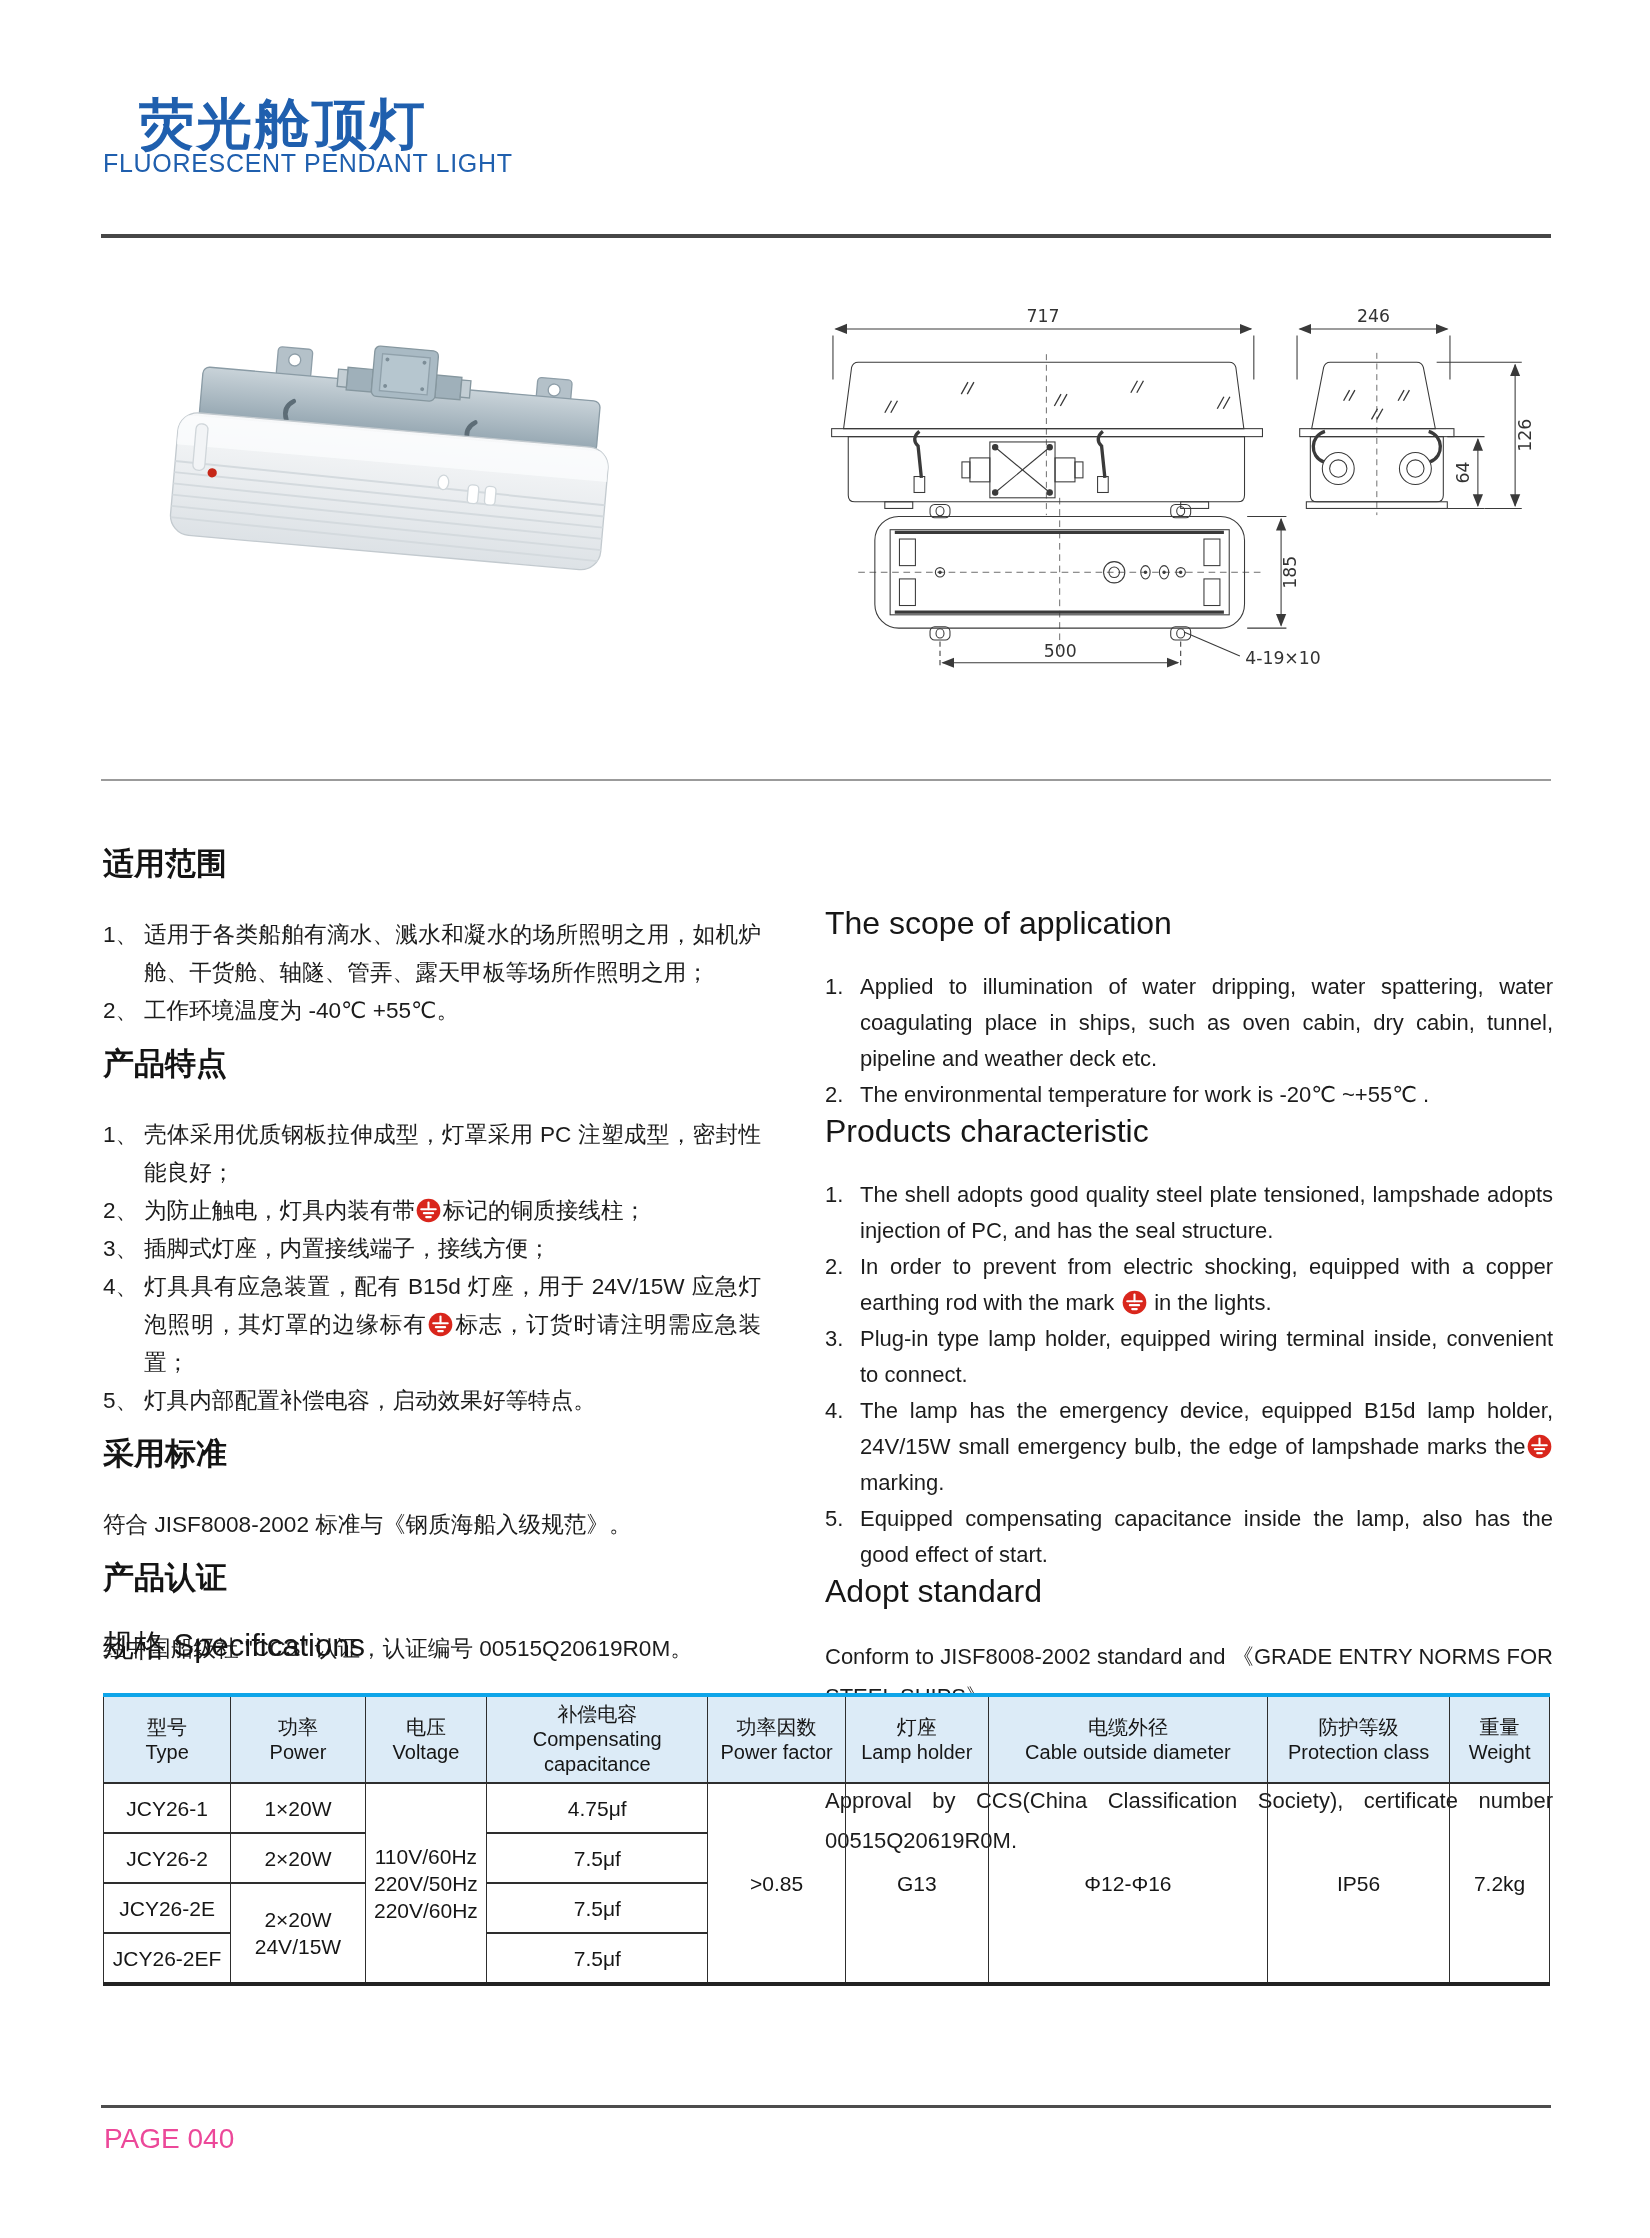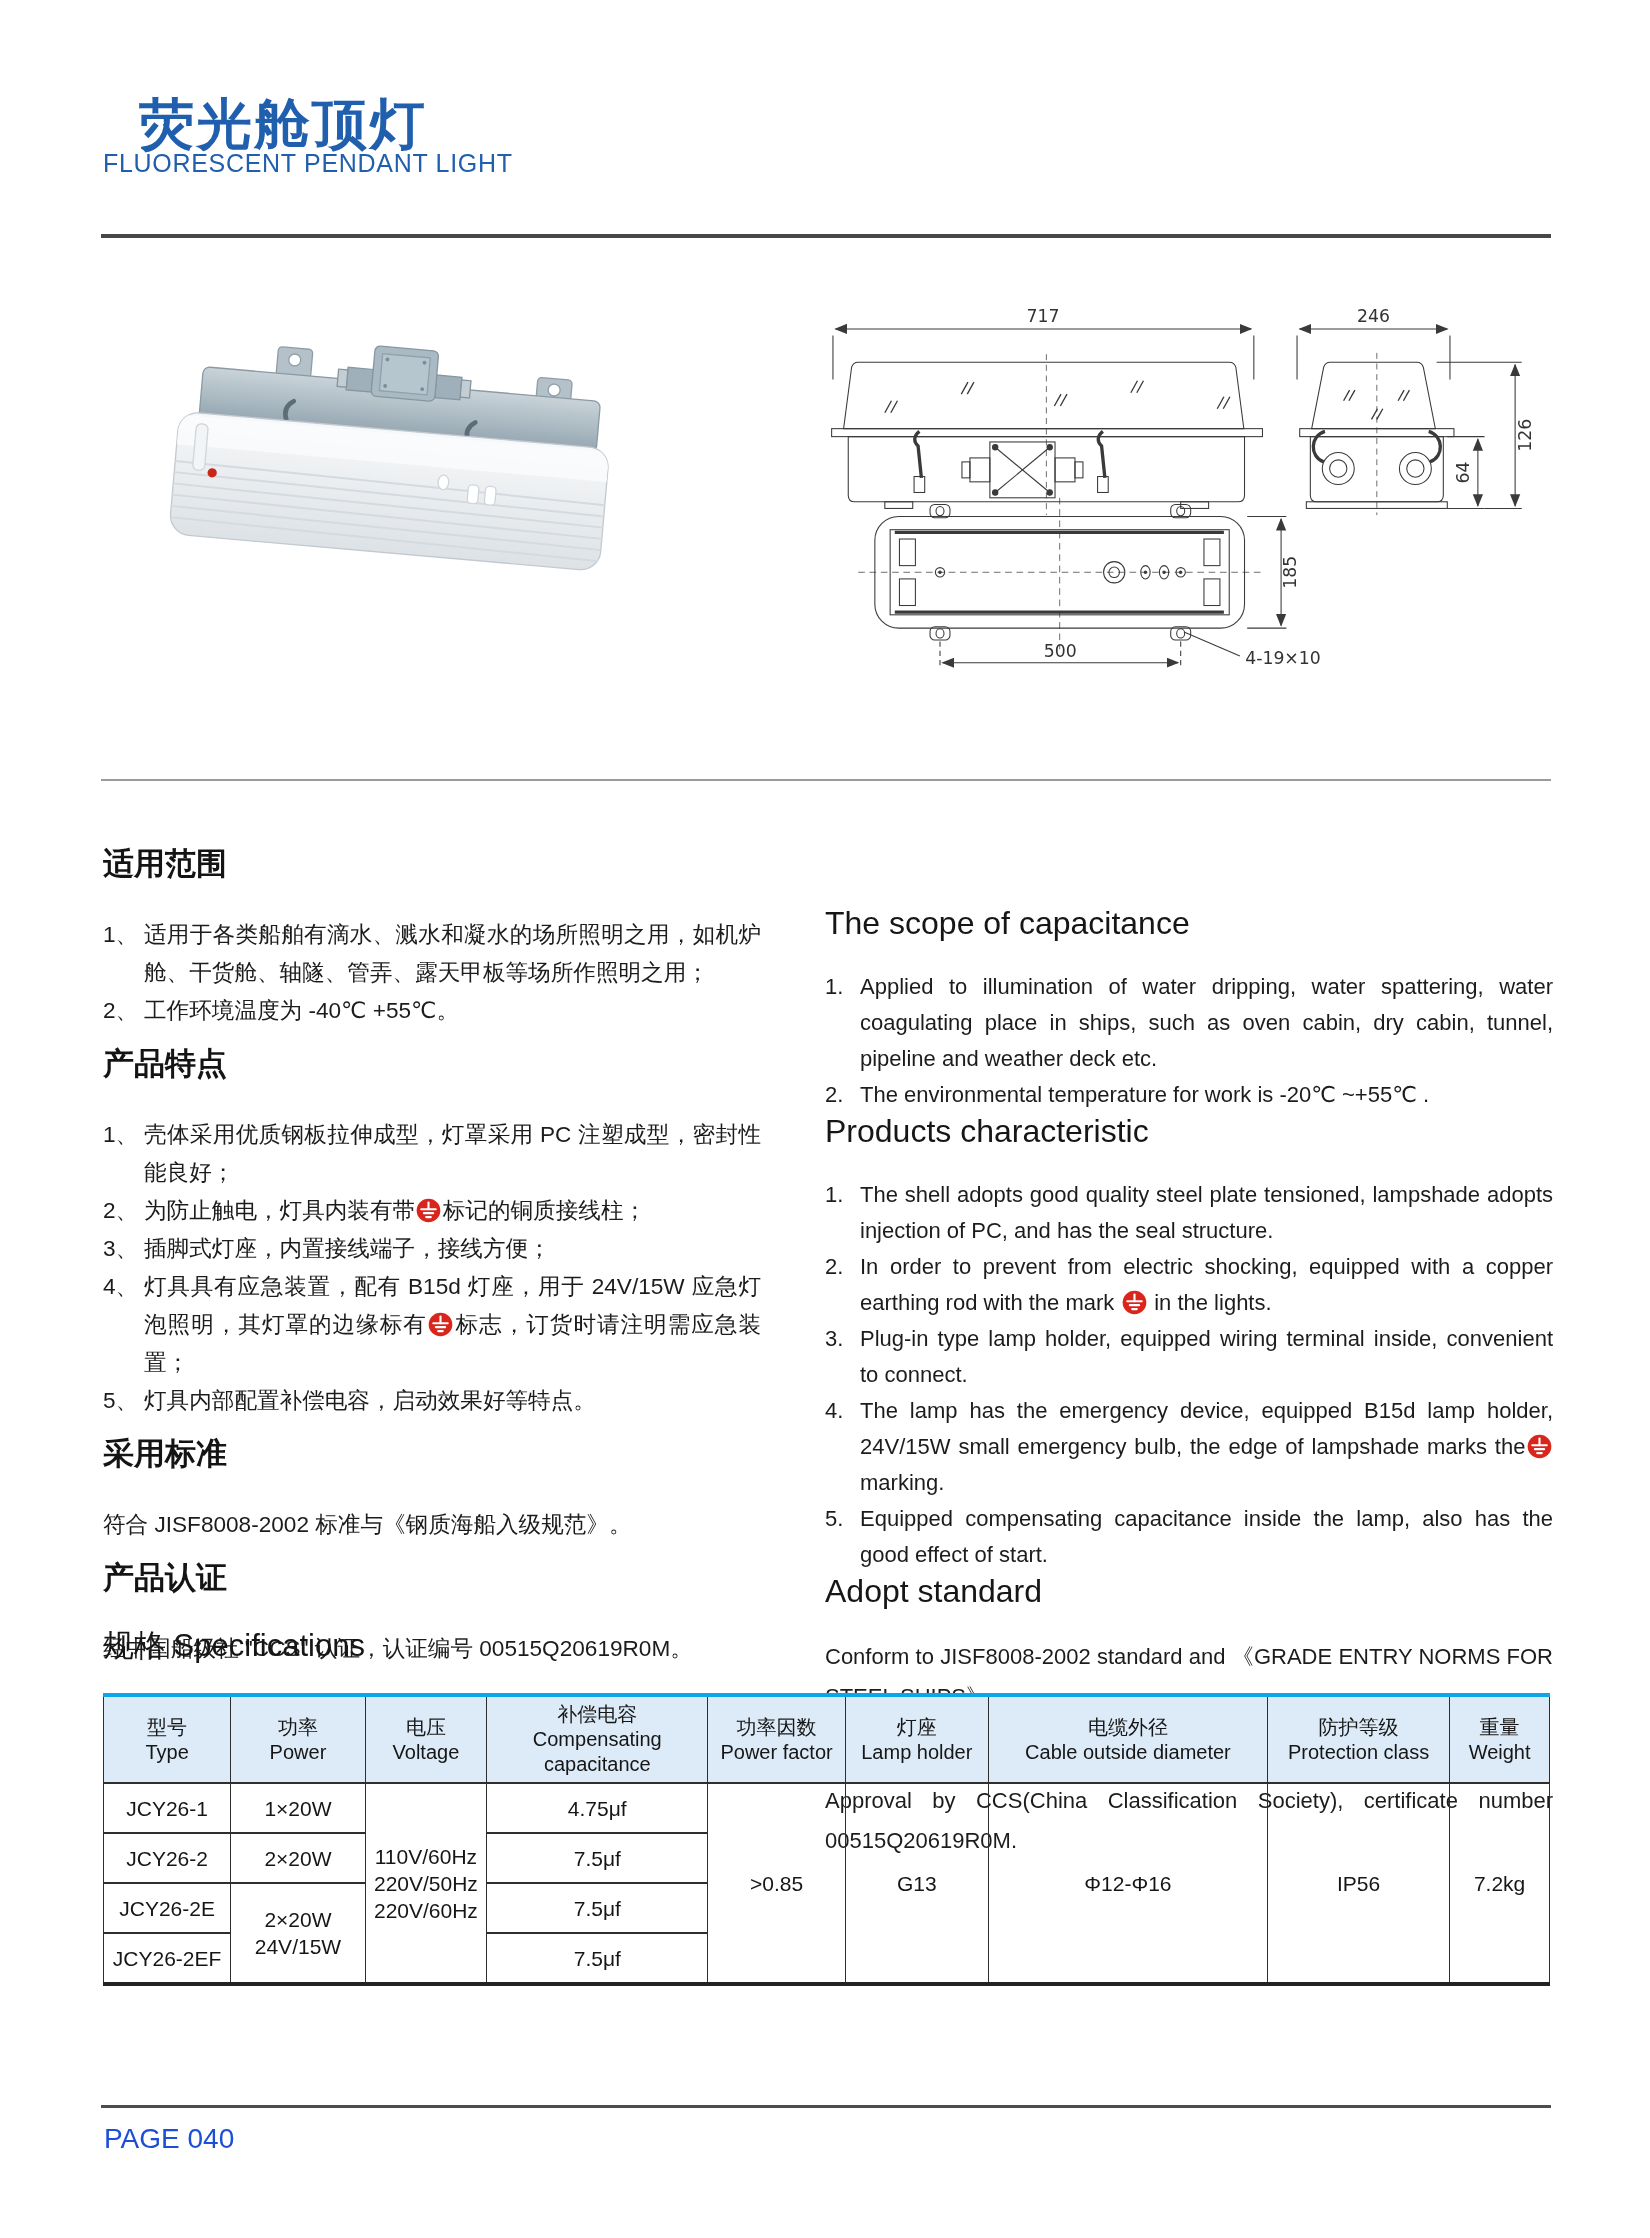--- a/index.html
+++ b/index.html
@@ -50,21 +50,21 @@
     border:1.3px solid #2e2e2e;text-align:center;vertical-align:middle;
     padding:0 4px;color:#161616;
   }
   .spec-table th{background:#dcebf7;font-weight:normal;font-size:20px;line-height:25px;height:85px;}
   .spec-table td{font-size:21px;line-height:27px;height:48px;border-top-width:2px;border-bottom-width:2px;}
   .spec-table .hdr-zh{display:block;}
   .spec-table .hdr-en{display:block;}
 
   
   .rule-bottom{position:absolute;left:101px;top:2105px;width:1450px;height:3.3px;background:#4d4d4d;}
-  .footer-text{position:absolute;left:104px;top:2123px;font-size:28px;color:#1d4ed8;line-height:32px;}
+  .footer-text{position:absolute;left:104px;top:2123px;font-size:28px;color:#ec4899;line-height:32px;}
 </style>
 </head>
 <body>
 
 <div class="page">
 
   <div class="header">
     <div class="title-zh">荧光舱顶灯</div>
     <div class="title-en">FLUORESCENT PENDANT LIGHT</div>
   </div>
@@ -290,21 +290,21 @@
     </div>
 
     <h2 class="zh mt-zh">采用标准</h2>
     <div class="para">符合 JISF8008-2002 标准与《钢质海船入级规范》。</div>
 
     <h2 class="zh mt-zh">产品认证</h2>
     <div class="para">经中国船级社 "CCS" 认证，认证编号 00515Q20619R0M。</div>
   </div>
 
   <div class="col-right">
-    <h2 class="en">The scope of capacitance</h2>
+    <h2 class="en">The scope of application</h2>
     <div class="li">
       <span class="num">1.</span>
       <span class="txt">Applied to illumination of water dripping, water spattering, water coagulating place in ships, such as oven cabin, dry cabin, tunnel, pipeline and weather deck etc.</span>
     </div>
     <div class="li">
       <span class="num">2.</span>
       <span class="txt">The environmental temperature for work is -20℃ ~+55℃ .</span>
     </div>
 
     <h2 class="en mt-en">Products characteristic</h2>

